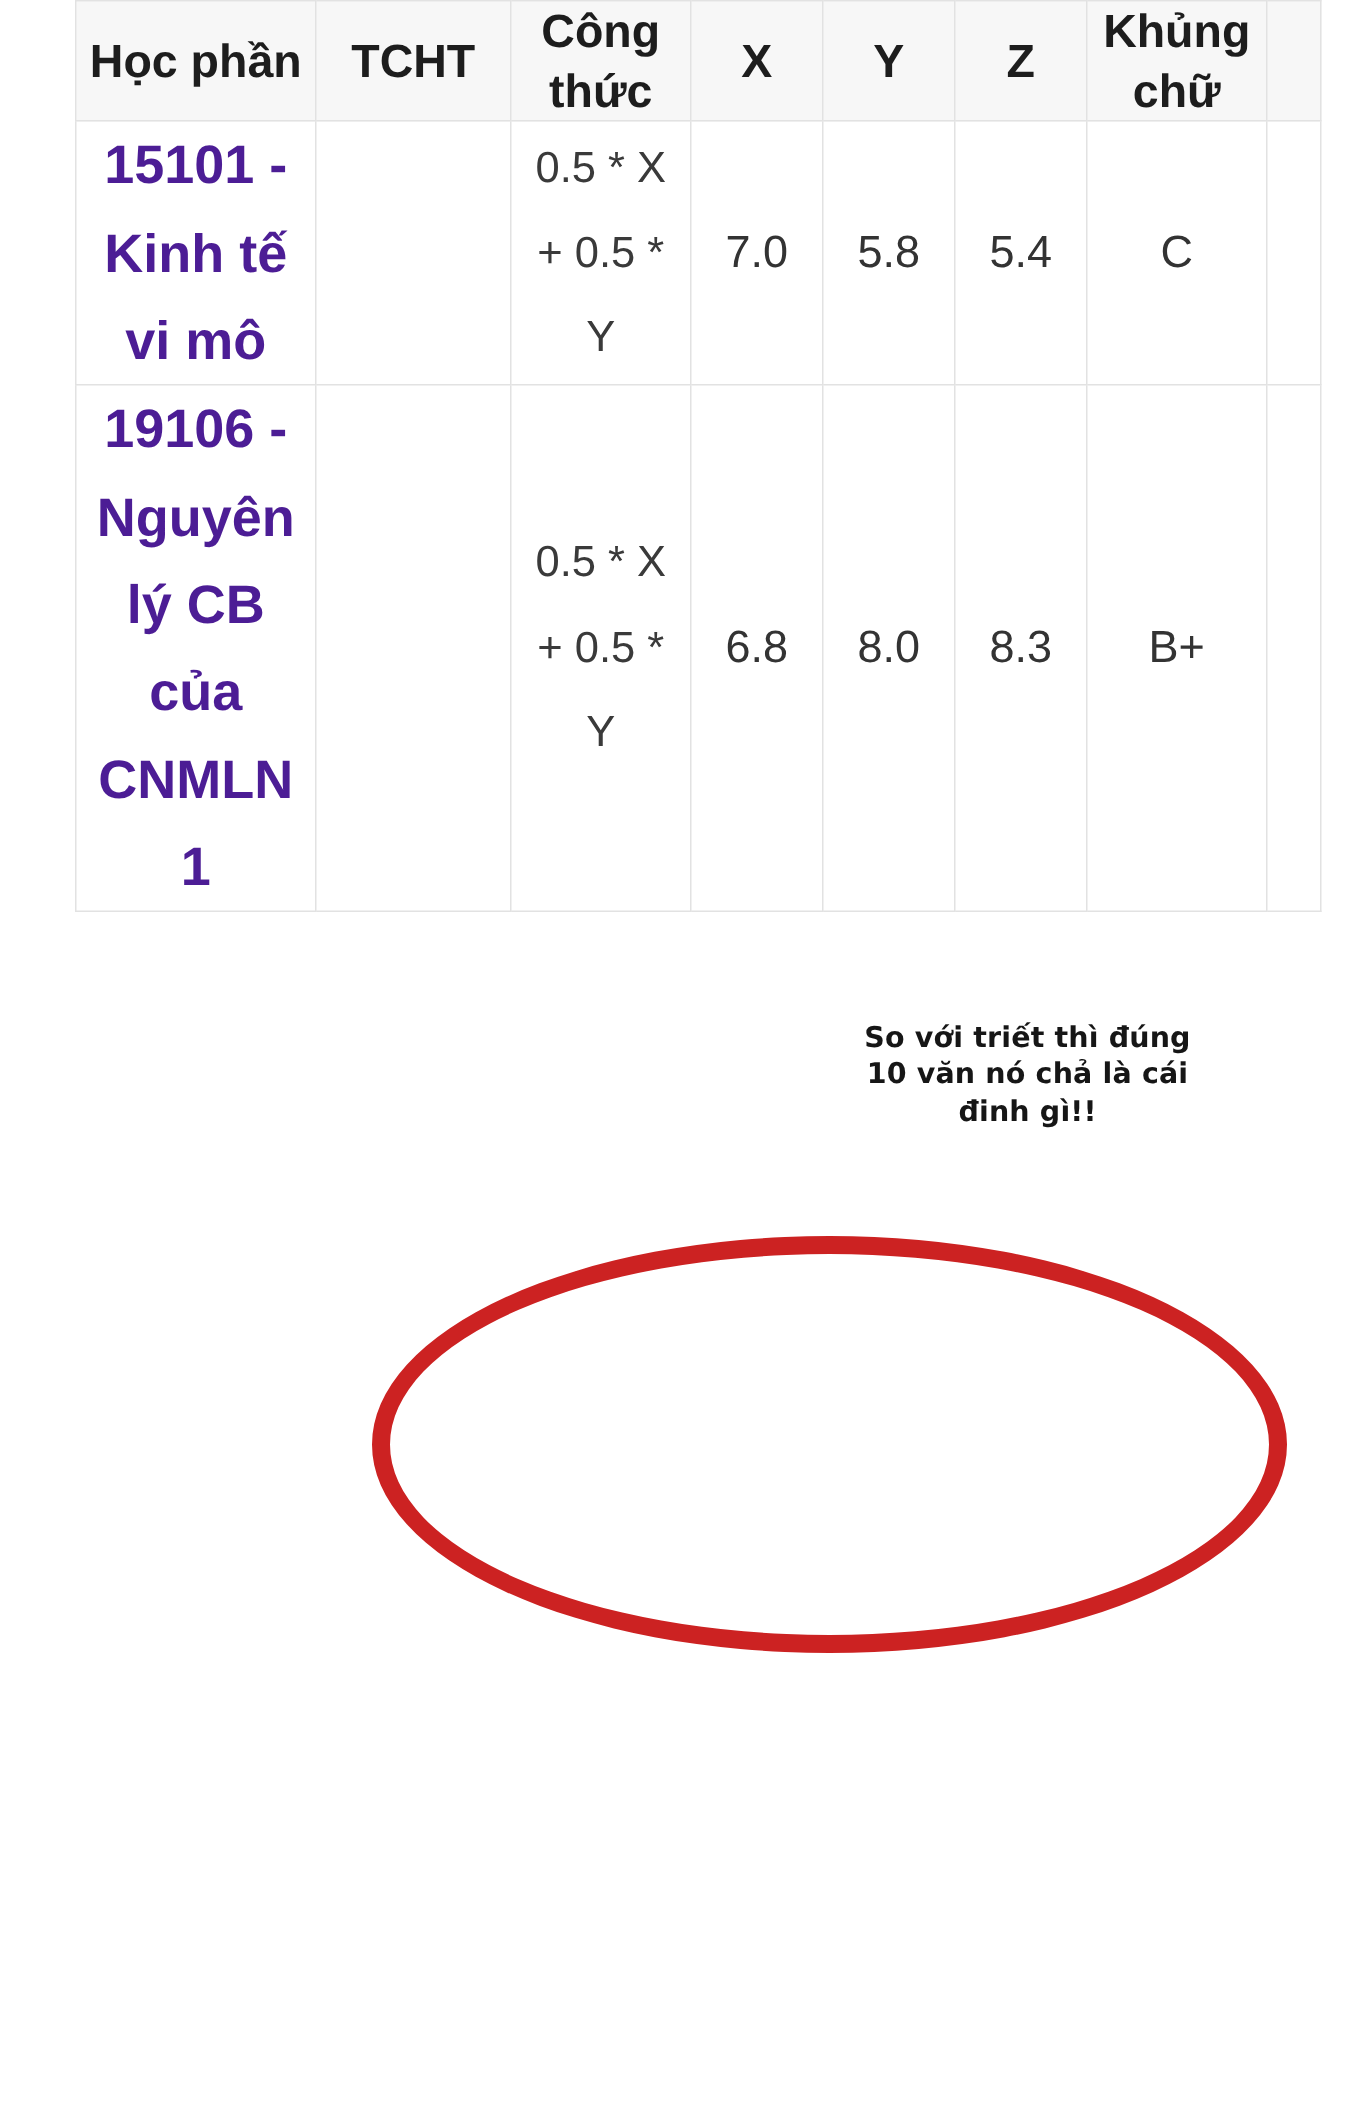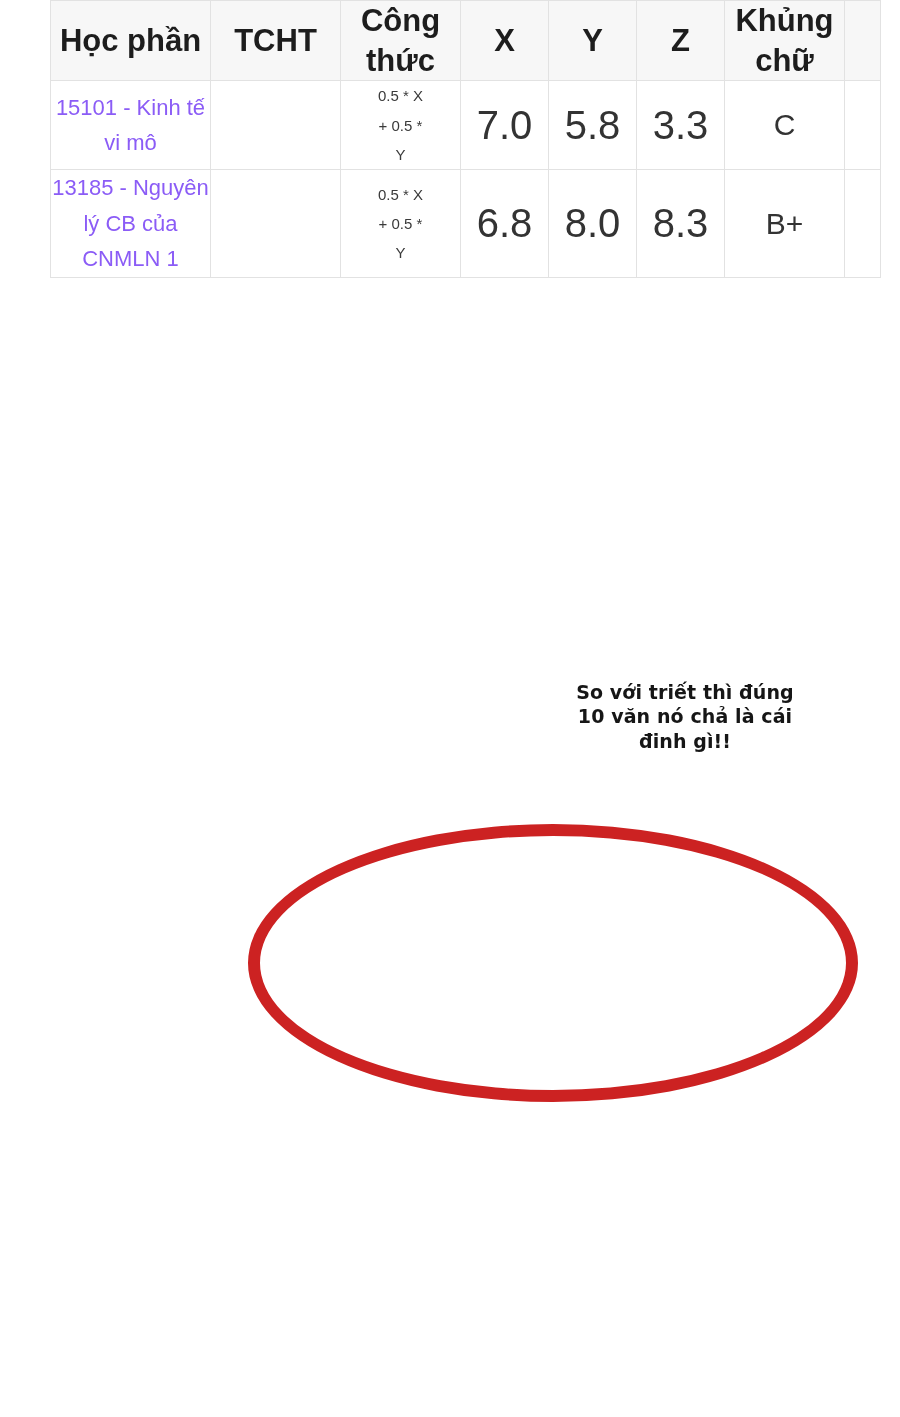--- a/index.html
+++ b/index.html
@@ -55,36 +55,36 @@
     font-size: 31px;
     font-weight: bold;
     color: #1d1d1d;
     line-height: 1.28;
     padding: 14px 6px;
   }
 
   td.cell-hp {
     text-align: left;
     padding: 14px 0 14px 18px;
-    font-size: 22px;
+    font-size: 36px;
     line-height: 1.62;
-    color: #8b5cf6;
-    font-weight: 400;
+    color: #4c1d95;
+    font-weight: 700;
   }
 
   td.cell-formula {
-    font-size: 15px;
+    font-size: 29px;
     line-height: 1.95;
     color: #3a3a3a;
     padding: 10px 4px;
     white-space: pre-line;
   }
 
   td.cell-num {
-    font-size: 40px;
+    font-size: 30px;
     color: #333333;
   }
 
   td.cell-letter {
     font-size: 30px;
     color: #333333;
   }
 
   td.cell-empty { }
 
@@ -158,26 +158,26 @@
     </thead>
     <tbody>
       <tr>
         <td class="cell-hp">15101 - Kinh tế vi mô</td>
         <td class="cell-empty"></td>
         <td class="cell-formula">0.5 * X
 + 0.5 *
 Y</td>
         <td class="cell-num">7.0</td>
         <td class="cell-num">5.8</td>
-        <td class="cell-num">3.3</td>
+        <td class="cell-num">5.4</td>
         <td class="cell-letter">C</td>
         <td class="cell-empty"></td>
       </tr>
       <tr>
-        <td class="cell-hp">13185 - Nguyên lý CB của CNMLN 1</td>
+        <td class="cell-hp">19106 - Nguyên lý CB của CNMLN 1</td>
         <td class="cell-empty"></td>
         <td class="cell-formula">0.5 * X
 + 0.5 *
 Y</td>
         <td class="cell-num">6.8</td>
         <td class="cell-num">8.0</td>
         <td class="cell-num">8.3</td>
         <td class="cell-letter">B+</td>
         <td class="cell-empty"></td>
       </tr>

